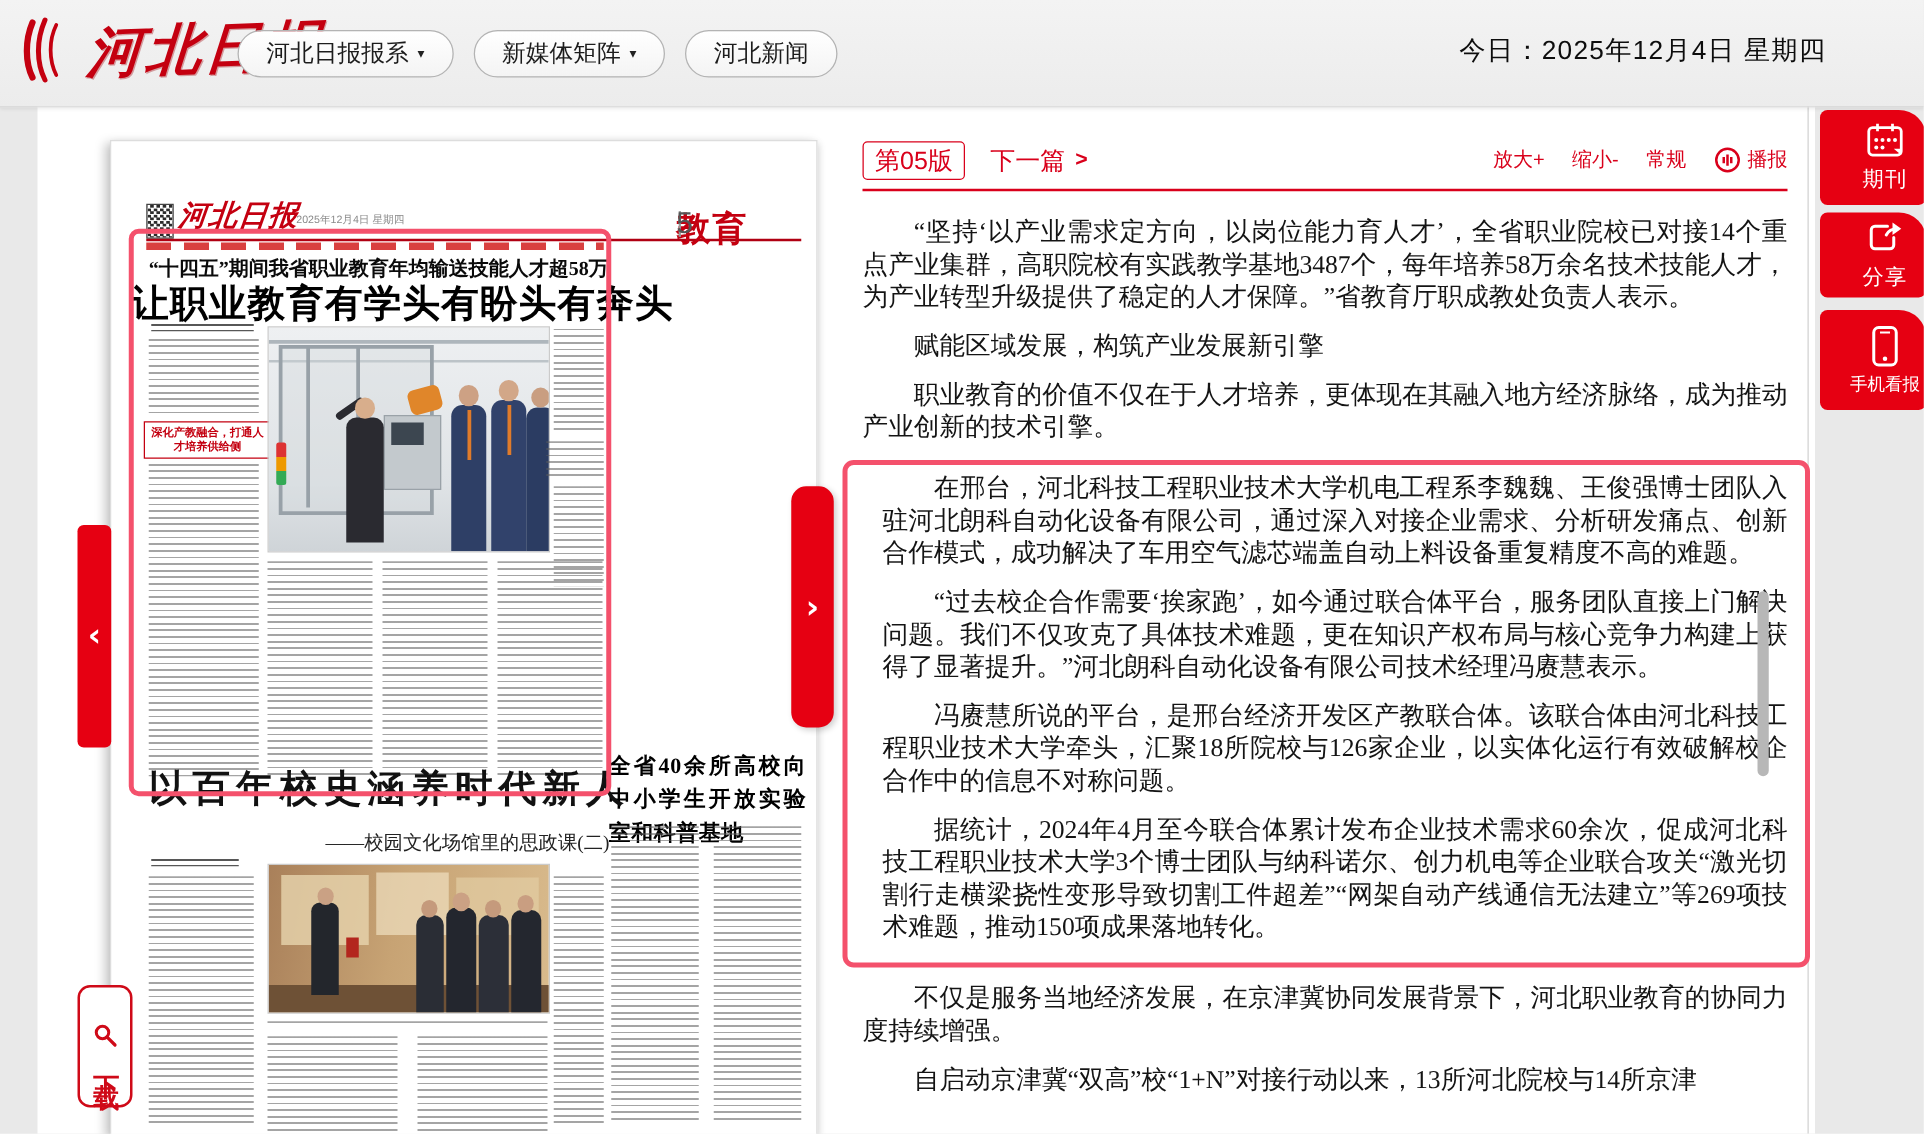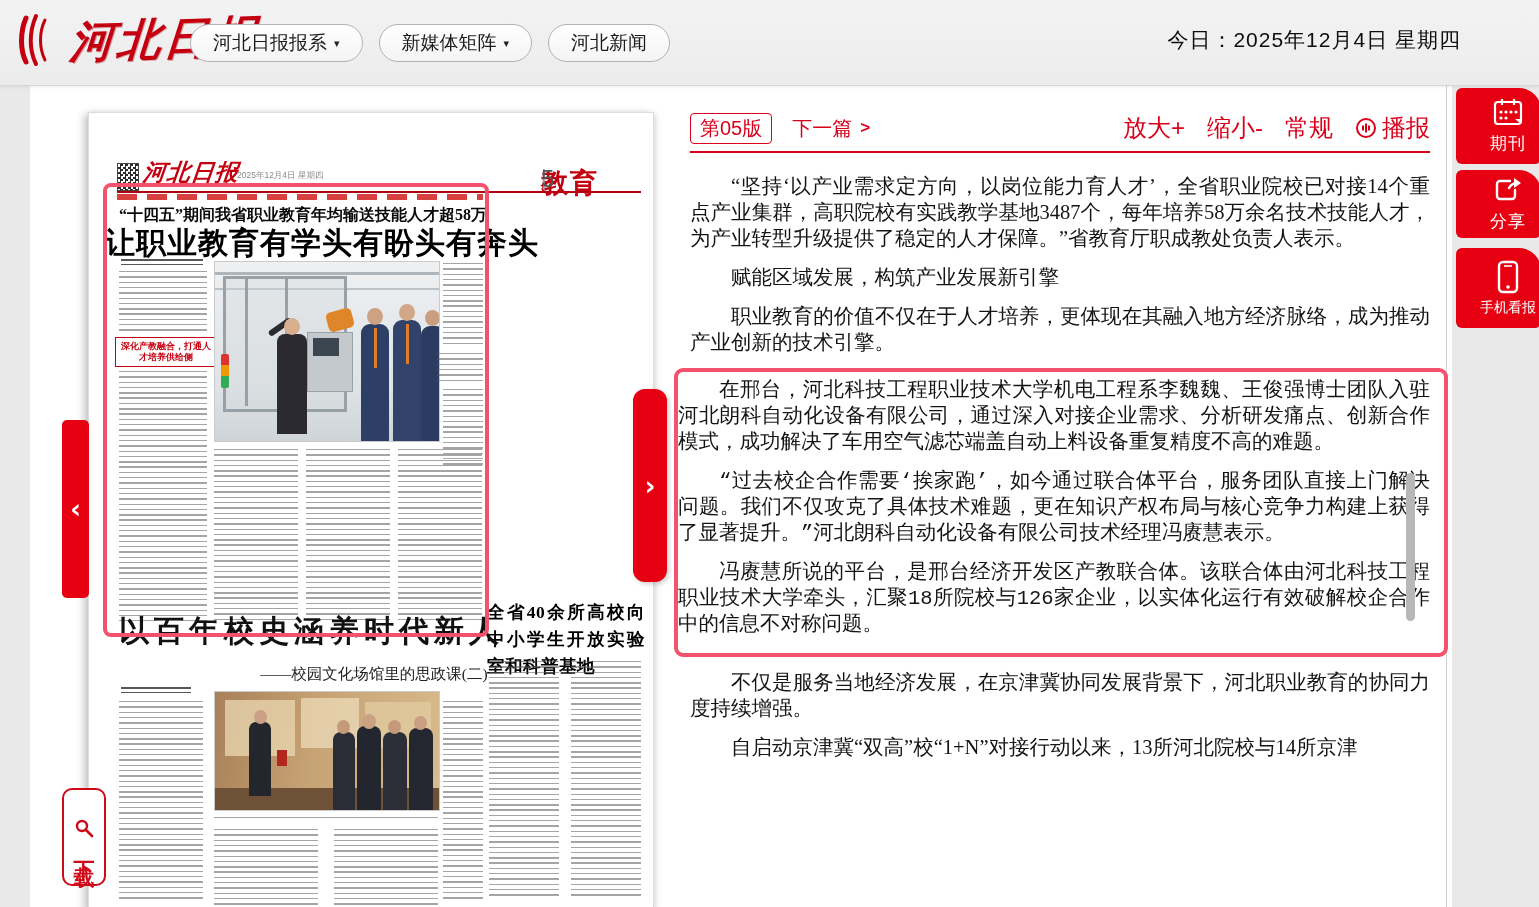--- a/index.html
+++ b/index.html
@@ -173,28 +173,28 @@
   }
   .chev{font-size:26px;color:#fff;font-weight:bold;line-height:1;font-family:"DejaVu Sans",sans-serif;}
 
   
   .article{position:absolute;left:690px;top:112px;width:740px;z-index:4;}
   .toolbar{display:flex;align-items:center;height:32px;color:#d9001b;}
   .badge05{border:1.5px solid #d9001b;border-radius:4px;padding:1px 9px;font-size:20px;color:#d9001b;cursor:pointer;}
   .next-link{margin-left:20px;font-size:20px;color:#d9001b;cursor:pointer;display:flex;align-items:center;gap:8px;}
   .next-arrow{font-size:17px;font-weight:bold;}
   .tb-spacer{flex:1;}
-  .tb-item{font-size:24px;color:#d9001b;margin-left:22px;cursor:pointer;display:flex;align-items:center;gap:5px;}
+  .tb-item{font-size:16px;color:#d9001b;margin-left:22px;cursor:pointer;display:flex;align-items:center;gap:5px;}
   .tb-rule{margin-top:7px;height:2px;background:#d9001b;width:740px;}
 
   .copy{margin-top:20px;font-family:"Liberation Serif",serif;font-size:20.5px;line-height:26px;color:#141414;}
   .copy p{margin:0 0 13px;text-indent:2em;text-align:justify;}
   .hl-article{
     border:4px solid #f4516c;border-radius:9px;
-    margin:8px -18px 12px -16px;padding:6px 14px 2px 0;font-family:Liberation Mono, monospace;
+    margin:8px -18px 12px -16px;padding:6px 14px 2px 28px;
   }
   .scroll-thumb{
     position:absolute;left:1406px;top:473px;width:9px;height:148px;
     background:#b7b7b7;border-radius:5px;z-index:8;cursor:pointer;
   }
 
   
   .side-btn{
     position:absolute;left:1456px;width:66px;background:#e60012;
     border-radius:6px 22px 6px 6px;color:#fff;cursor:pointer;z-index:25;
@@ -365,20 +365,21 @@
     <div class="tb-rule"></div>
 
     <div class="copy">
       <p>“坚持‘以产业需求定方向，以岗位能力育人才’，全省职业院校已对接14个重点产业集群，高职院校有实践教学基地3487个，每年培养58万余名技术技能人才，为产业转型升级提供了稳定的人才保障。”省教育厅职成教处负责人表示。</p>
       <p>赋能区域发展，构筑产业发展新引擎</p>
       <p>职业教育的价值不仅在于人才培养，更体现在其融入地方经济脉络，成为推动产业创新的技术引擎。</p>
       <div class="hl-article">
         <p>在邢台，河北科技工程职业技术大学机电工程系李魏魏、王俊强博士团队入驻河北朗科自动化设备有限公司，通过深入对接企业需求、分析研发痛点、创新合作模式，成功解决了车用空气滤芯端盖自动上料设备重复精度不高的难题。</p>
         <p>“过去校企合作需要‘挨家跑’，如今通过联合体平台，服务团队直接上门解决问题。我们不仅攻克了具体技术难题，更在知识产权布局与核心竞争力构建上获得了显著提升。”河北朗科自动化设备有限公司技术经理冯赓慧表示。</p>
         <p>冯赓慧所说的平台，是邢台经济开发区产教联合体。该联合体由河北科技工程职业技术大学牵头，汇聚18所院校与126家企业，以实体化运行有效破解校企合作中的信息不对称问题。</p>
+        <p>据统计，2024年4月至今联合体累计发布企业技术需求60余次，促成河北科技工程职业技术大学3个博士团队与纳科诺尔、创力机电等企业联合攻关“激光切割行走横梁挠性变形导致切割工件超差”“网架自动产线通信无法建立”等269项技术难题，推动150项成果落地转化。</p>
       </div>
       <p>不仅是服务当地经济发展，在京津冀协同发展背景下，河北职业教育的协同力度持续增强。</p>
       <p>自启动京津冀“双高”校“1+N”对接行动以来，13所河北院校与14所京津</p>
     </div>
   </div>
 
   <div class="scroll-thumb"></div>
 
   <div class="side-btn" style="top:88px;height:76px;">
     <svg width="32" height="30" viewBox="0 0 32 30">

